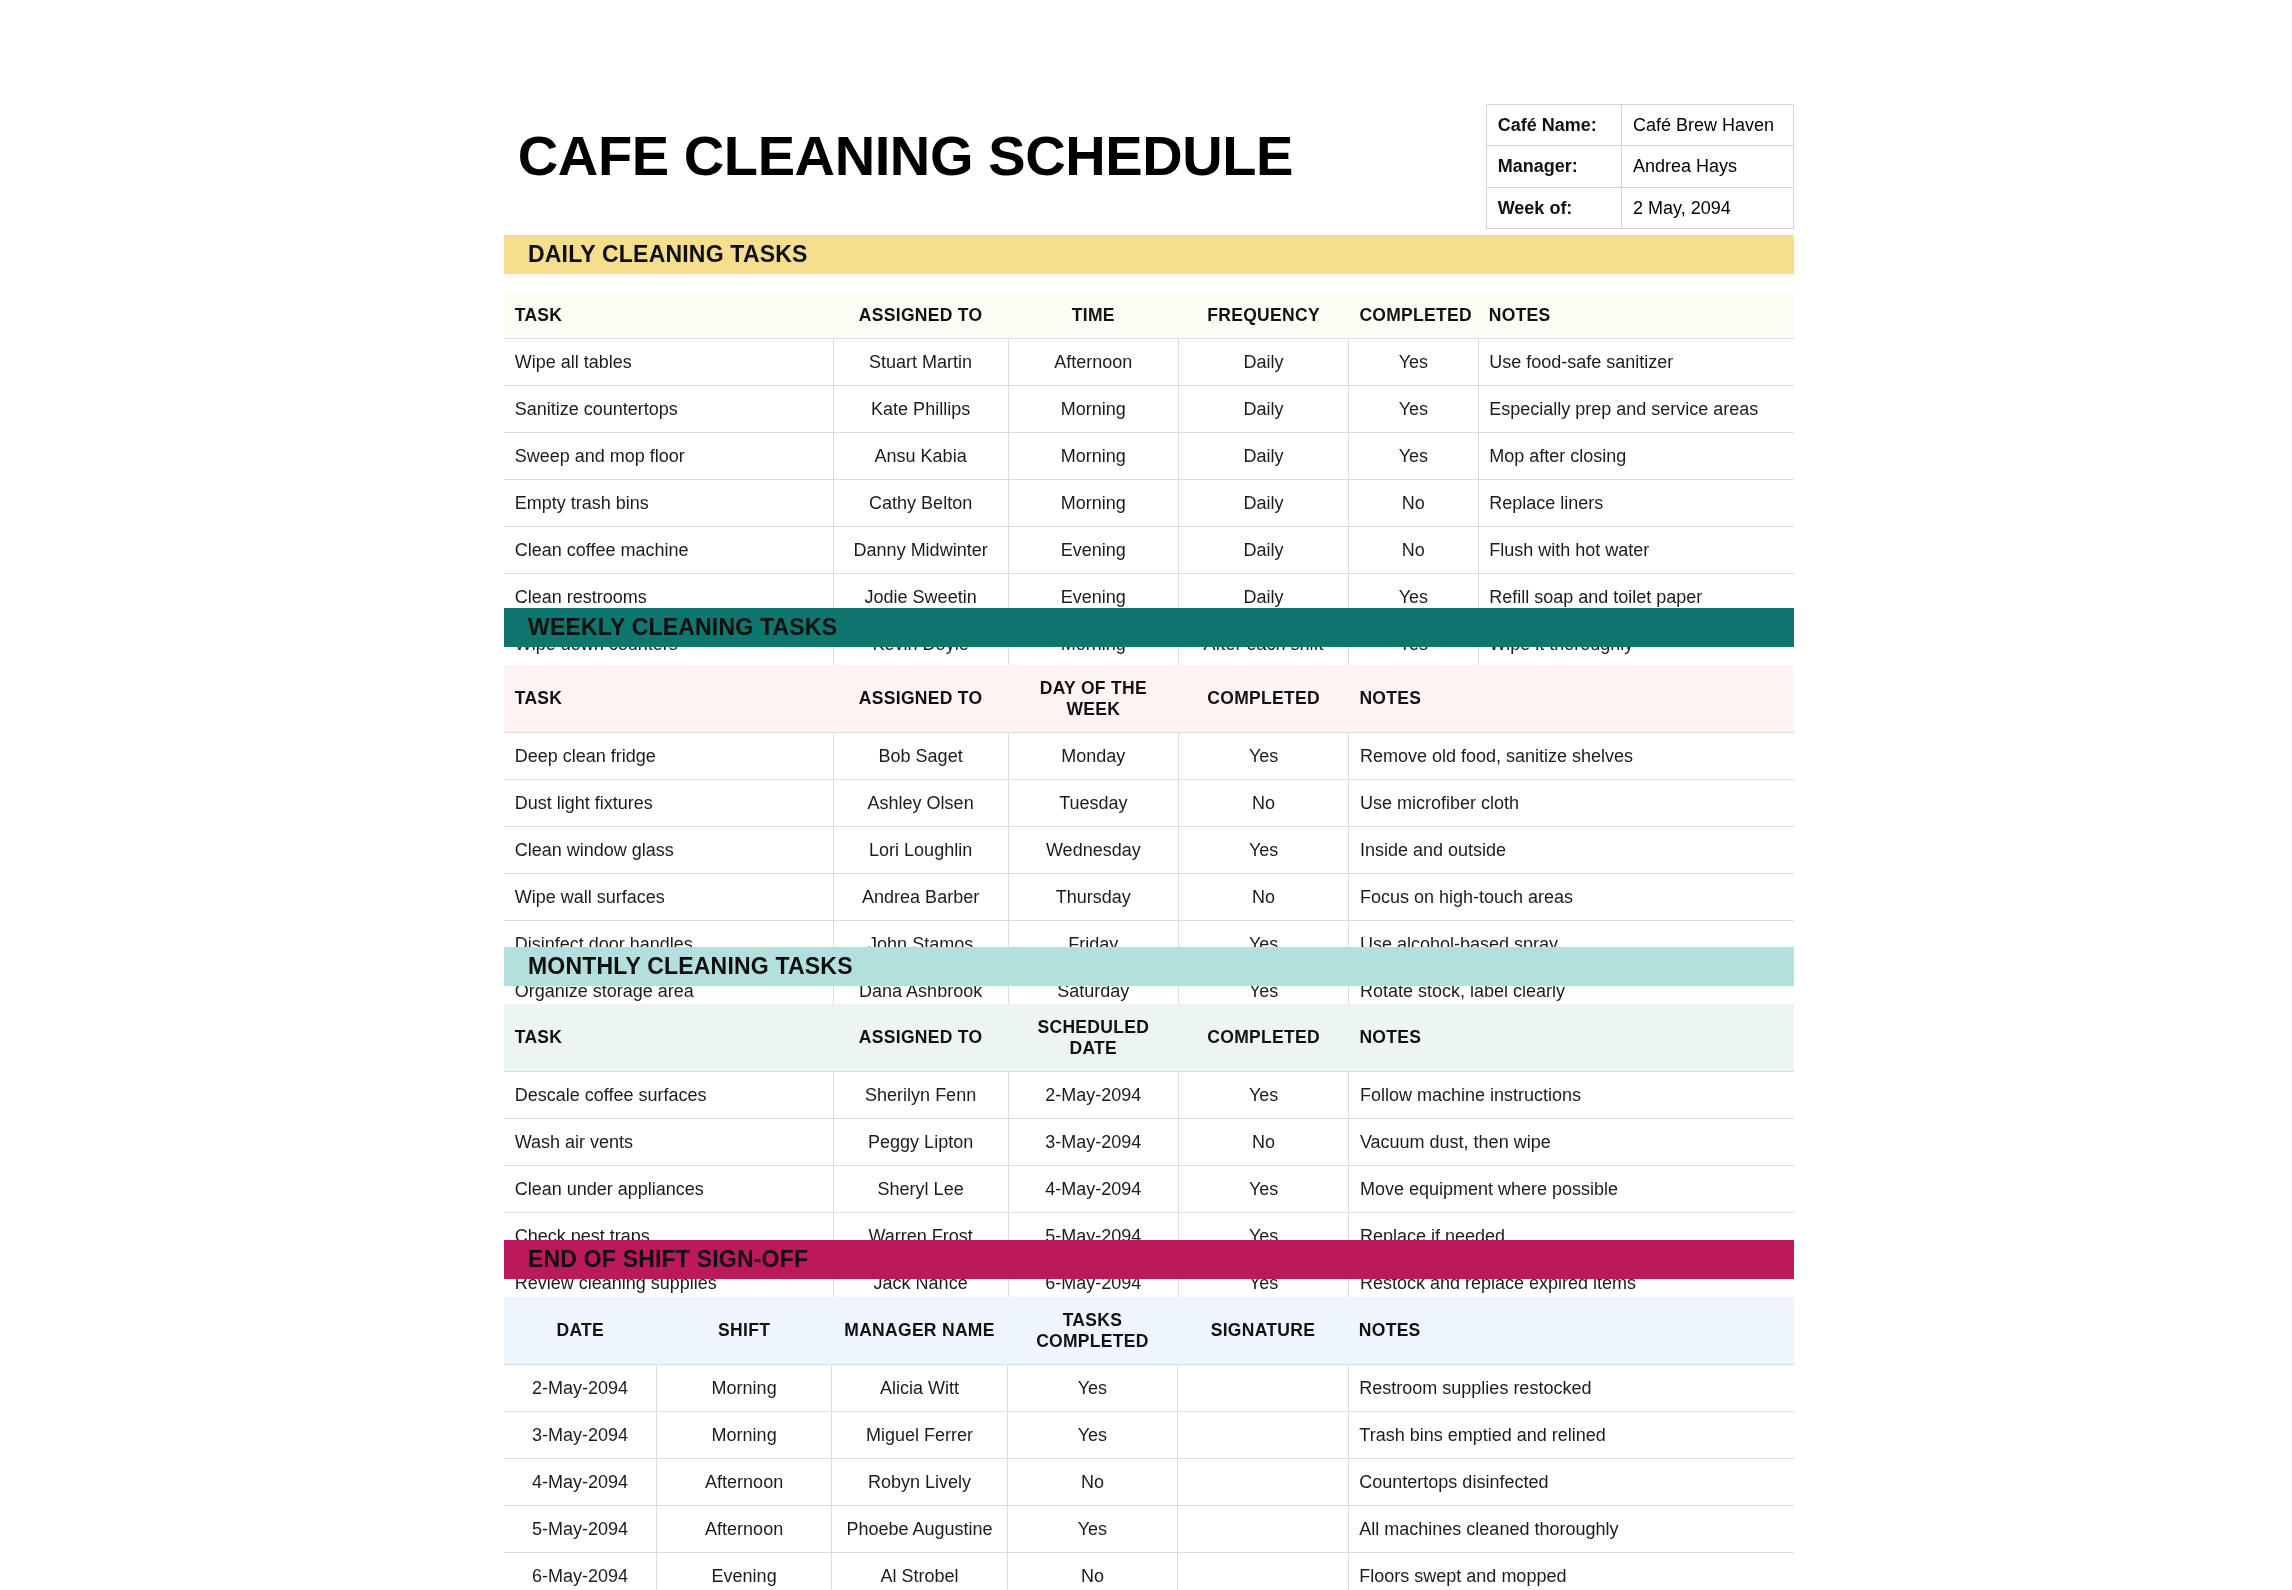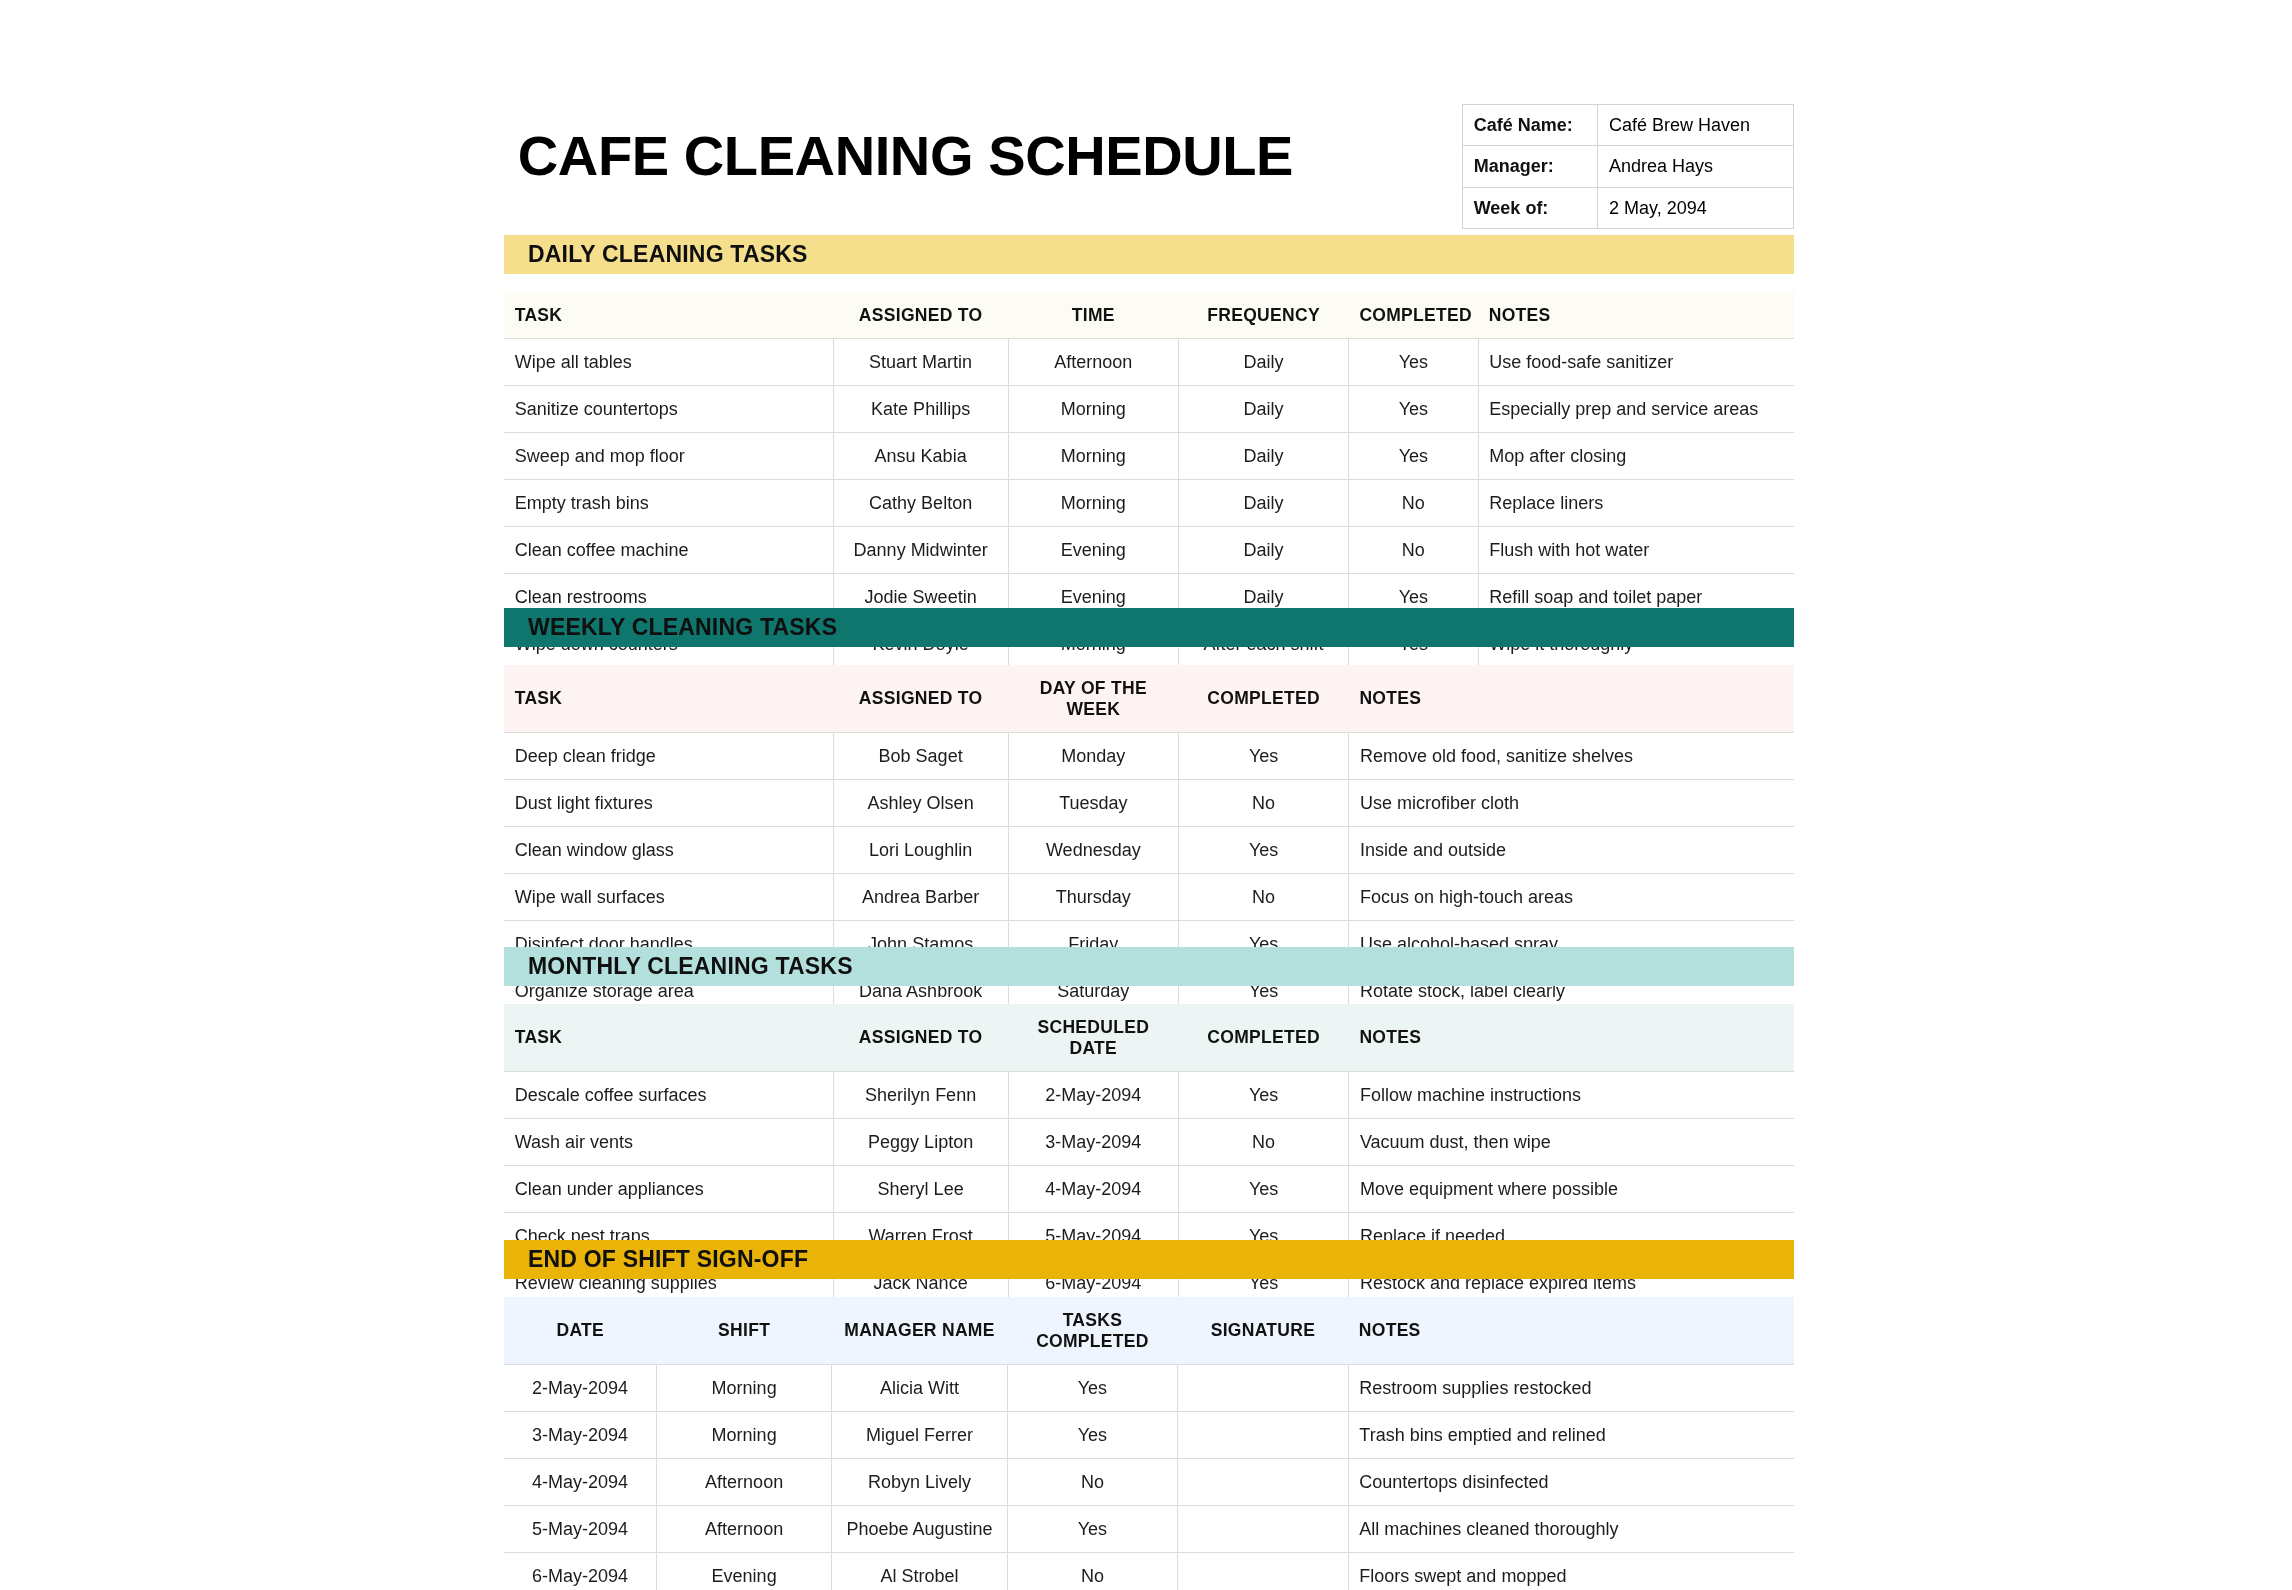--- a/index.html
+++ b/index.html
@@ -40,21 +40,21 @@
     font-weight: 700;
     letter-spacing: -0.4px;
     color: #000000;
     font-family: "Liberation Sans", sans-serif;
   }
 
   .info-box {
     position: absolute;
     right: 0;
     top: 3.6px;
-    width: 332px;
+    width: 308px;
     border-collapse: collapse;
     border: 0.9px solid #d4d4d4;
     table-layout: fixed;
     padding-left: 24px;
   }
   .info-box td {
     border: 0.9px solid #d4d4d4;
     padding: 9px 10.7px;
     font-size: 18px;
     line-height: 1.25;
@@ -135,21 +135,21 @@
   
   .band-daily { background: #f5de8c; }
   .head-daily { background: #fdfcf4; }
   
   .band-weekly { background: #0f766e; }
   .head-weekly { background: #fdf3f2; }
   
   .band-monthly { background: #b3dfdc; }
   .head-monthly { background: #edf4f4; }
   
-  .band-signoff { background: #eab308; }
+  .band-signoff { background: #be185d; }
   .head-signoff { background: #eff5fe; }
 
   
   #sec-daily   { top: 235px; }
   #sec-weekly  { top: 608px; }
   #sec-monthly { top: 947px; }
   #sec-signoff { top: 1240px; }
 </style>
 </head>
 <body>

